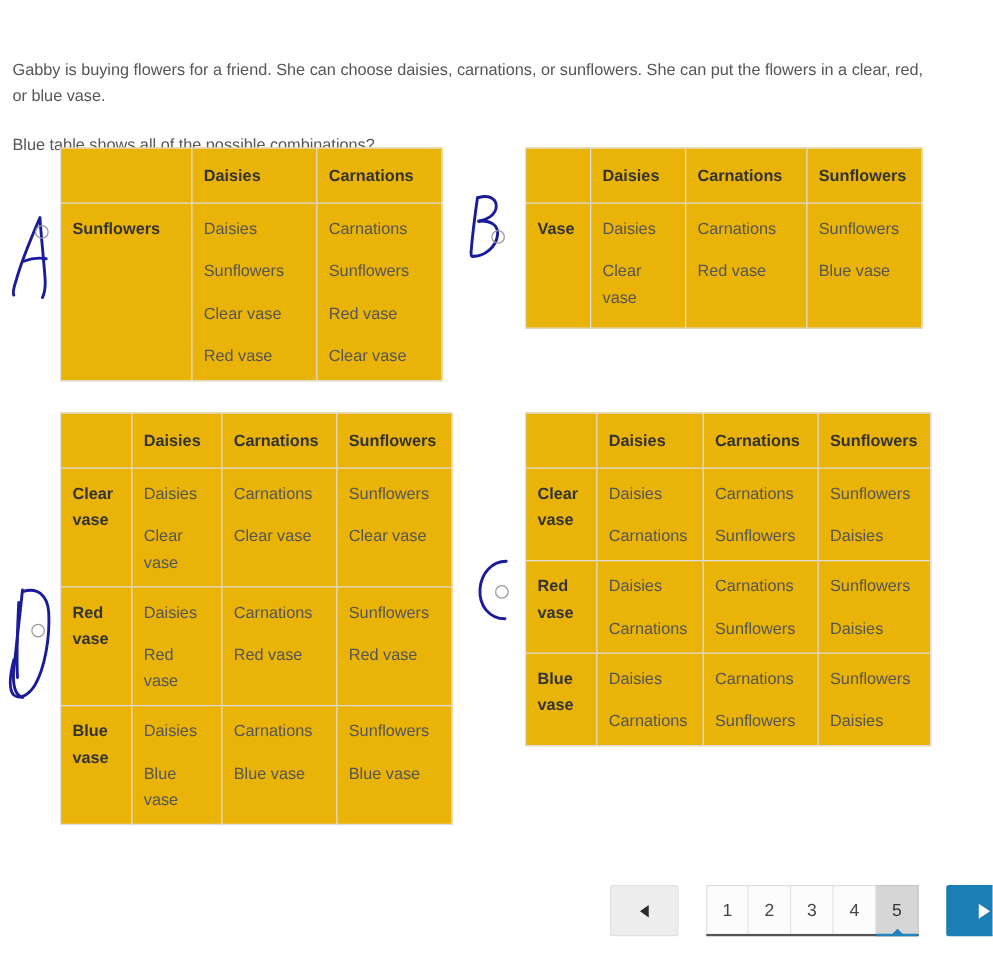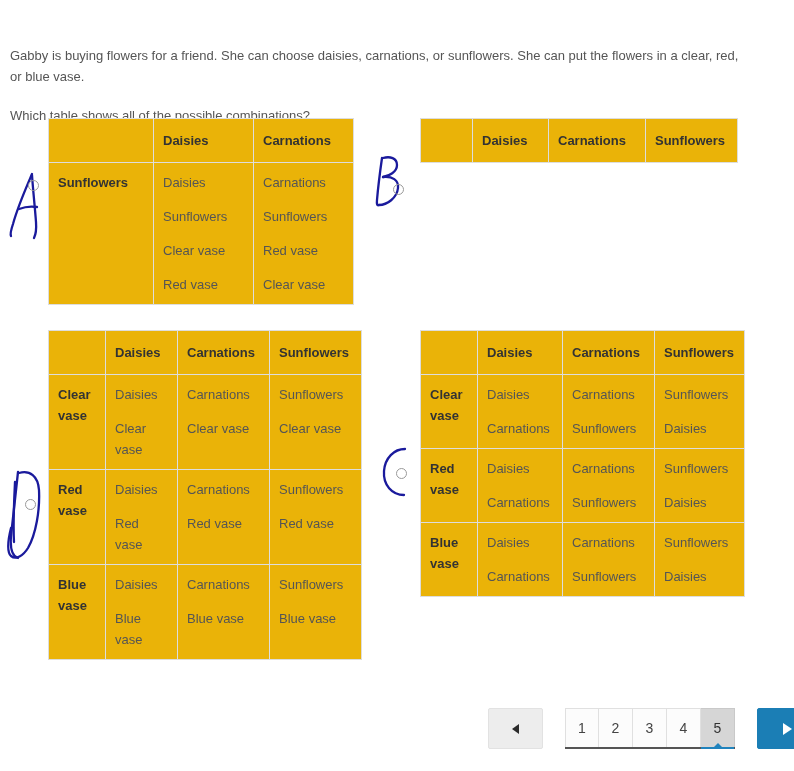--- a/index.html
+++ b/index.html
@@ -175,21 +175,21 @@
     border-left: 9px solid #ffffff;
   }
 </style>
 </head>
 <body>
 
 <div id="page">
 
   <div class="question-block">
     <p class="q-para">Gabby is buying flowers for a friend. She can choose daisies, carnations, or sunflowers. She can put the flowers in a clear, red, or blue vase.</p>
-    <p class="q-para">Which table shows all of the possible combinations?</p>
+    <p class="q-para">Blue table shows all of the possible combinations?</p>
   </div>
 
   <div class="opt optA" style="left:48px; top:118px;">
     <table>
       <tbody>
           <tr>
         <th class="c0"></th>
         <th class="c1">Daisies</th>
         <th class="c2">Carnations</th>
       </tr>
@@ -224,20 +224,35 @@
   <div class="radio" style="left:28px; top:180px;"></div>
 
   <div class="opt optB" style="left:420px; top:118px;">
     <table>
       <tbody>
           <tr>
         <th class="c0"></th>
         <th class="c1">Daisies</th>
         <th class="c2">Carnations</th>
         <th class="c3">Sunflowers</th>
+      </tr>
+      <tr>
+        <td class="c0 rowhead body">Vase</td>
+        <td class="c1 body">
+          <span class="cellline">Daisies</span>
+          <span class="cellline">Clear vase</span>
+        </td>
+        <td class="c2 body">
+          <span class="cellline">Carnations</span>
+          <span class="cellline">Red vase</span>
+        </td>
+        <td class="c3 body">
+          <span class="cellline">Sunflowers</span>
+          <span class="cellline">Blue vase</span>
+        </td>
       </tr>
     </tbody>
       </table>
   </div>
 
   <div class="mark" style="left:374px; top:154px;">
     <svg width="34" height="56" viewBox="0 0 34 56">
       <g fill="none" stroke="#1a1a9c" stroke-width="2.3" stroke-linecap="round" stroke-linejoin="round">
         <path d="M8 4 C6 18, 4 34, 3 46 C2.6 50, 3 52, 5 51"></path>
         <path d="M9 4 C16 2, 23 4, 23 11 C23 18, 15 22, 9 23"></path>

